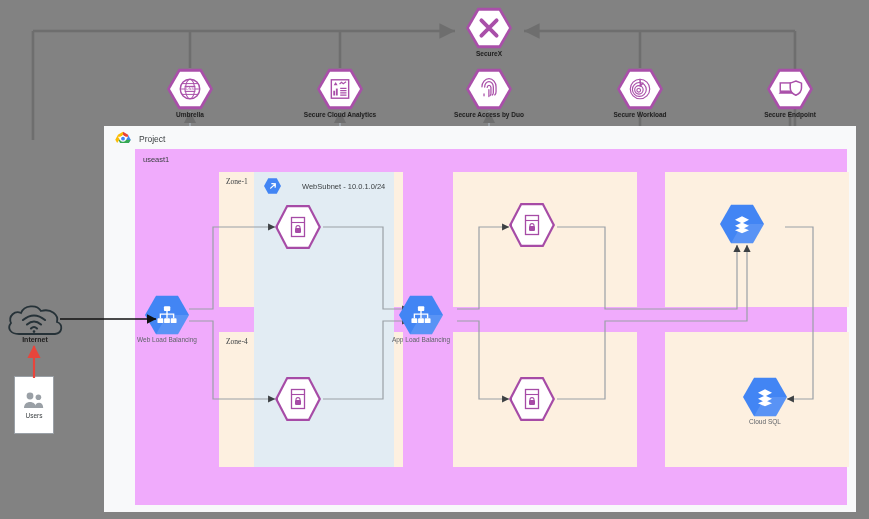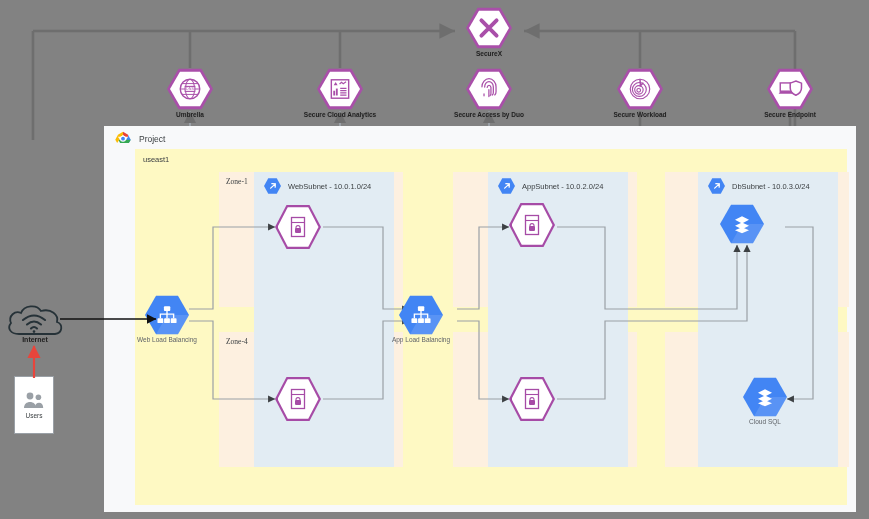--- a/index.html
+++ b/index.html
@@ -44,34 +44,34 @@
   #project-panel {
     position: absolute; left: 104px; top: 126px;
     width: 752px; height: 386px;
     background: #f8f9fa;
   }
   .proj-head { position: absolute; left: 10px; top: 5px; display: flex; align-items: center; gap: 7px; }
   .proj-title { font-size: 8.5px; color: #3c4043; }
   #region-box {
     position: absolute; left: 31px; top: 23px;
     width: 712px; height: 356px;
-    background: #fef9c3;
+    background: #f0abfc;
   }
   .region-label { position: absolute; left: 8px; top: 6px; font-size: 7.5px; color: #3c4043; }
 
   .zone {
     position: absolute;
     background: #fdf0e0;
   }
   .zone-label { position: absolute; left: 7px; top: 5px; font-size: 7.5px; color: #3c4043; font-family: Liberation Serif, serif; }
 
   .subnet { position: absolute; background: #e2ecf3; }
   .subnet-head {
     position: absolute; left: 10px; top: 6px;
-    display: flex; align-items: center; gap: 7px;
+    display: flex; align-items: center; gap: 21px;
   }
   .subnet-title { font-size: 7.5px; color: #3c4043; white-space: nowrap; }
 
   
   .gnode { position: absolute; width: 44px; height: 40px; }
   .gnode .ghex {
     position: absolute; inset: 0;
     background: #4285f4;
     clip-path: polygon(25% 2%, 75% 2%, 100% 50%, 75% 98%, 25% 98%, 0% 50%);
   }
@@ -305,43 +305,21 @@
           <span class="badge-hex">
             <span class="bh"></span>
             <svg width="10" height="10" viewBox="0 0 12 12">
               <path d="M3.2 8.6 L8.8 3.4 M4.6 3.2 L8.8 3.4 L8.6 7.4" stroke="#ffffff" stroke-width="1.5" fill="none" stroke-linecap="round"></path>
             </svg>
           </span>
           <span class="subnet-title">WebSubnet - 10.0.1.0/24</span>
         </div>
       </div>
 
-      <div class="subnet" style="left:353px; top:23px; width:140px; height:295px;">
-        <div class="subnet-head">
-          <span class="badge-hex">
-            <span class="bh"></span>
-            <svg width="10" height="10" viewBox="0 0 12 12">
-              <path d="M3.2 8.6 L8.8 3.4 M4.6 3.2 L8.8 3.4 L8.6 7.4" stroke="#ffffff" stroke-width="1.5" fill="none" stroke-linecap="round"></path>
-            </svg>
-          </span>
-          <span class="subnet-title">AppSubnet - 10.0.2.0/24</span>
-        </div>
-      </div>
-
-      <div class="subnet" style="left:563px; top:23px; width:140px; height:295px;">
-        <div class="subnet-head">
-          <span class="badge-hex">
-            <span class="bh"></span>
-            <svg width="10" height="10" viewBox="0 0 12 12">
-              <path d="M3.2 8.6 L8.8 3.4 M4.6 3.2 L8.8 3.4 L8.6 7.4" stroke="#ffffff" stroke-width="1.5" fill="none" stroke-linecap="round"></path>
-            </svg>
-          </span>
-          <span class="subnet-title">DbSubnet - 10.0.3.0/24</span>
-        </div>
-      </div>
+
 
       <svg class="wire" width="712" height="356">
         <defs>
           <marker id="da" markerWidth="7" markerHeight="7" refX="5.8" refY="3" orient="auto">
             <path d="M0,0 L6,3 L0,6 z" fill="#3c4043"></path>
           </marker>
         </defs>
         <g stroke="#9aa0a6" stroke-width="1.2" fill="none">
 
           <path d="M54,160 L78,160 L78,78 L140,78" marker-end="url(#da)"></path>

